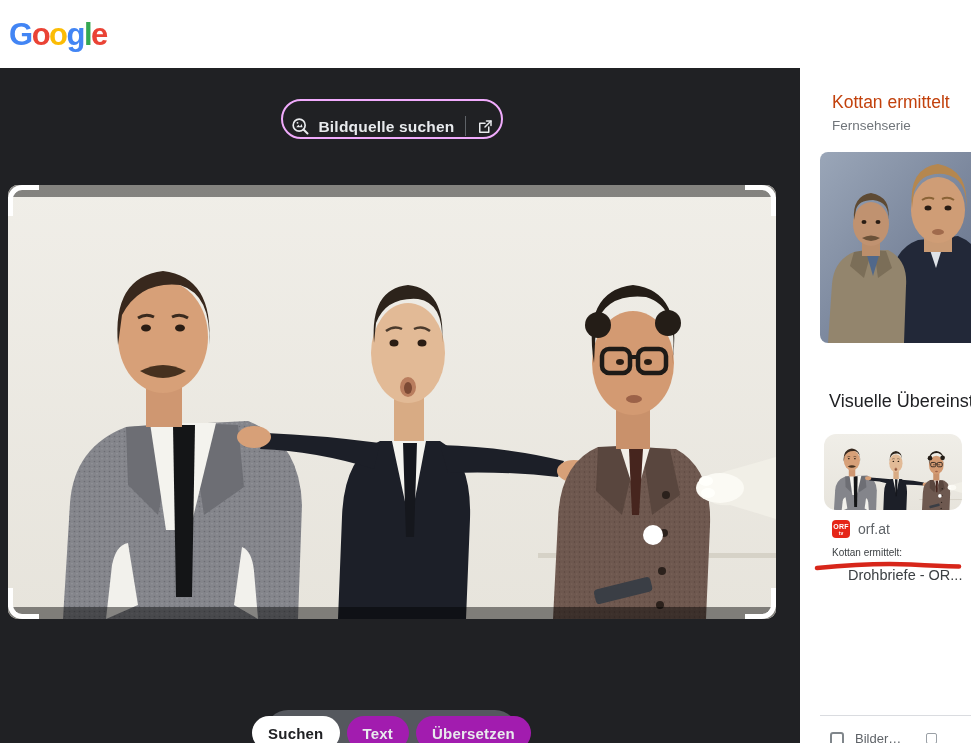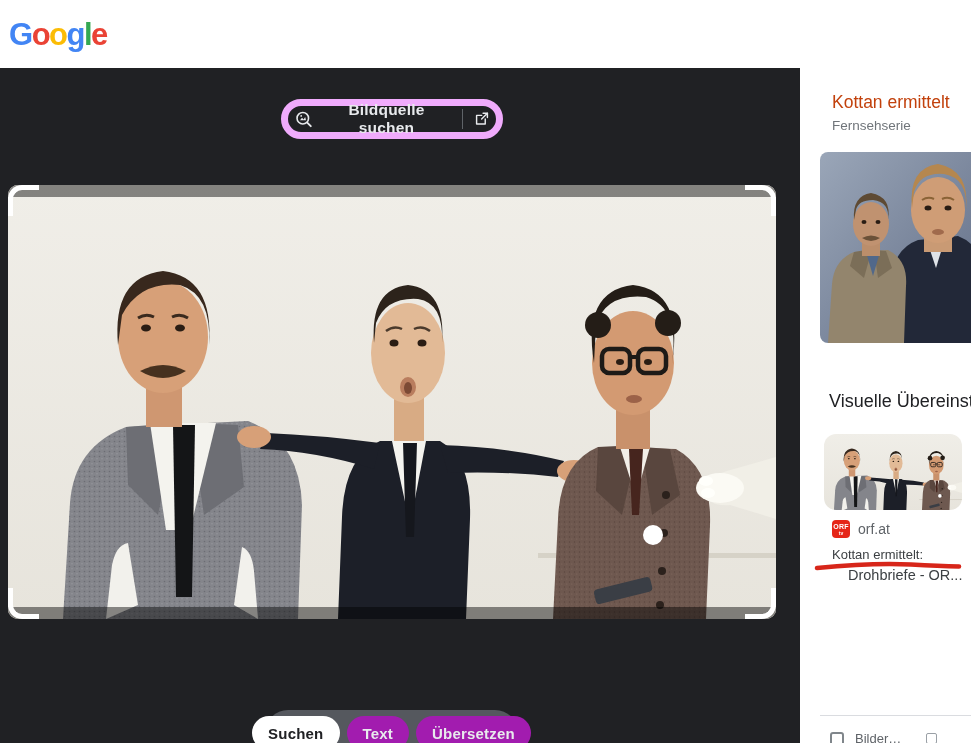--- a/index.html
+++ b/index.html
@@ -9,21 +9,21 @@
 
   
   #topbar{left:0;top:0;width:858px;height:68px;background:#fff;}
   #google-logo{left:9px;top:18px;font-size:31px;font-weight:700;letter-spacing:-1.5px;line-height:34px;}
 
   
   #lens-panel{left:0;top:68px;width:800px;height:675px;background:#202124;}
 
   
   #source-btn{left:281px;top:31px;height:40px;width:222px;background:#202124;
-    border:7px solid #f0abfc;border-radius:20px;display:flex;align-items:center;
+    border:2px solid #f0abfc;border-radius:20px;display:flex;align-items:flex-end;
     justify-content:center;gap:8px;cursor:pointer;box-sizing:border-box;}
   #source-btn span.lbl{color:#e8eaed;font-size:15.5px;font-weight:700;letter-spacing:.2px;}
   #source-btn .vdiv{width:1px;height:20px;background:#5f6368;margin:0 2px;}
 
   
   #image-stage{left:8px;top:117px;width:768px;height:434px;border-radius:10px;overflow:hidden;background:#ecebe4;}
   #image-stage svg{display:block;width:100%;height:100%;}
   .dim{left:0;width:768px;height:12px;background:rgba(0,0,0,0.45);}
   .dim.top{top:0;} .dim.bottom{bottom:0;top:auto;}
   .handle{width:26px;height:26px;}
@@ -47,21 +47,21 @@
   #hero-img svg{display:block;width:160px;height:191px;}
   #section-heading{left:29px;top:323px;font-size:18px;font-weight:500;color:#202124;white-space:nowrap;}
   #match-thumb{left:24px;top:366px;width:138px;height:76px;border-radius:12px;overflow:hidden;cursor:pointer;}
   #match-thumb svg{display:block;width:100%;height:100%;}
   #source-row{left:32px;top:452px;display:flex;align-items:center;gap:8px;}
   #orf-favicon{width:18px;height:18px;border-radius:4px;background:#e52618;color:#fff;display:flex;
     flex-direction:column;align-items:center;justify-content:center;line-height:1;cursor:pointer;}
   #orf-favicon .t1{font-size:7px;font-weight:700;letter-spacing:.2px;}
   #orf-favicon .t2{font-size:5px;font-weight:700;margin-top:1px;}
   #source-domain{font-size:14px;color:#5f6368;}
-  #match-title-1{left:32px;top:479px;font-size:13px;color:#3c4043;white-space:nowrap;cursor:pointer;}
+  #match-title-1{left:32px;top:479px;font-size:10px;color:#3c4043;white-space:nowrap;cursor:pointer;}
   #match-title-2{left:32px;top:499px;font-size:14.5px;color:#3c4043;white-space:nowrap;cursor:pointer;margin-left:16px;}
   #red-underline{left:13px;top:491px;width:150px;height:14px;}
   #panel-divider{left:20px;top:647px;width:151px;height:1px;background:#dadce0;}
   #clipped-row{left:30px;top:663px;display:flex;align-items:center;gap:11px;color:#5f6368;font-size:13px;}
   #clipped-row .ph-icon{width:14px;height:14px;border:2px solid #80868b;border-radius:3px;box-sizing:border-box;}
   #clipped-row .end-icon{width:9px;height:9px;border:1.5px solid #9aa0a6;border-radius:2px;margin-left:14px;}
 </style>
 </head>
 <body>
 

